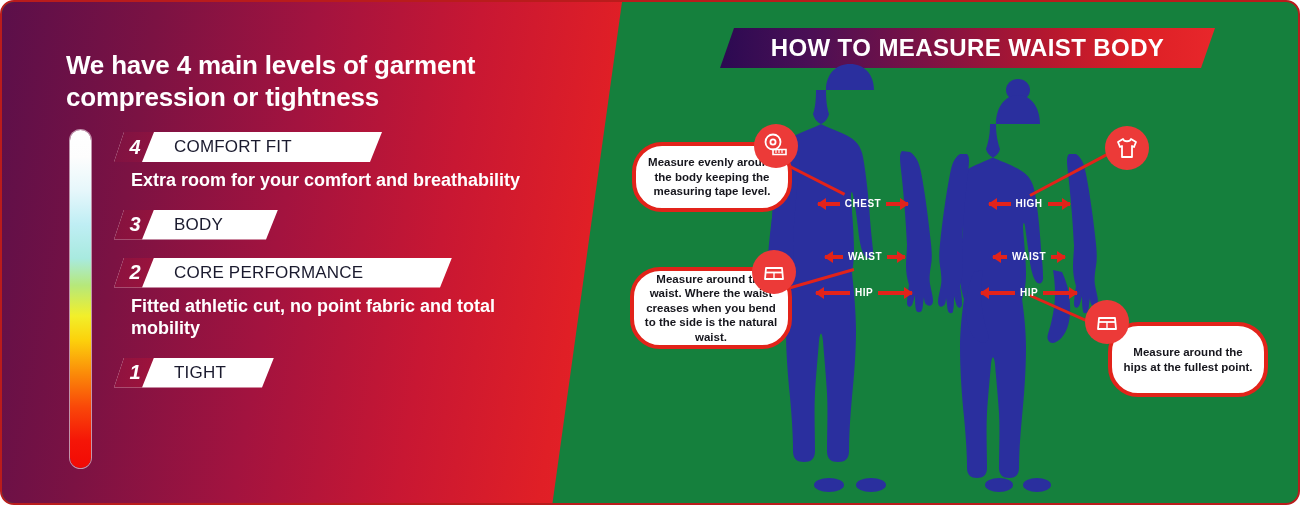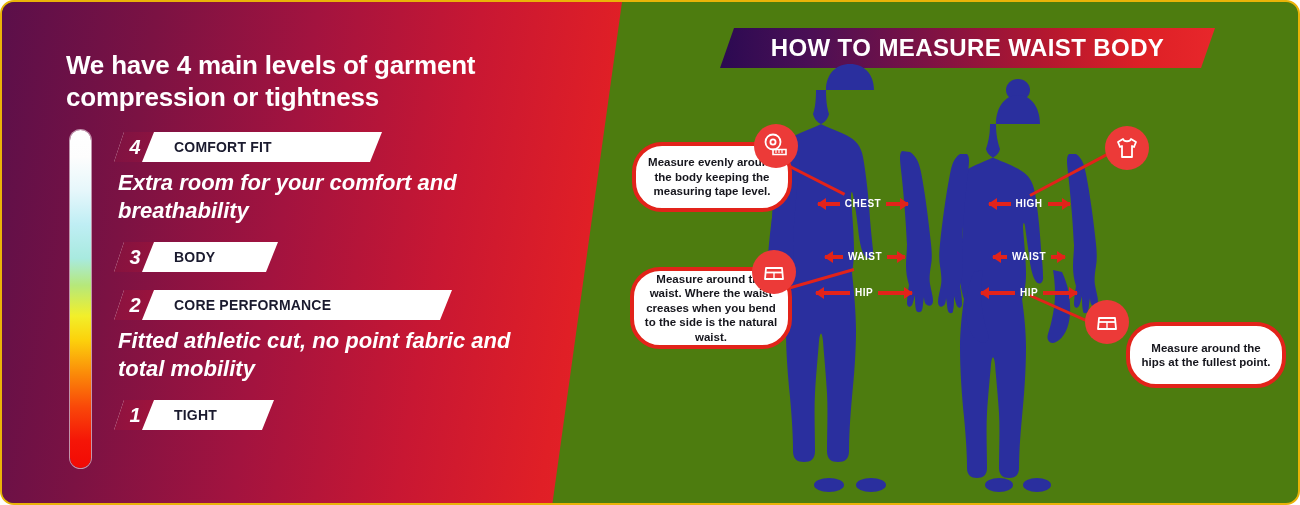--- a/index.html
+++ b/index.html
@@ -6,23 +6,23 @@
   body{
     width:1300px;height:505px;
     font-family:"Liberation Sans", sans-serif;
     background:#ffffff;
     overflow:hidden;
   }
   .frame{
     position:relative;
     width:1300px;height:505px;
     box-sizing:border-box;
-    border:2px solid #eab308;
+    border:2px solid #b91c1c;
     border-radius:14px;
-    background:#4d7c0f;
+    background:#15803d;
     overflow:hidden;
   }
 
   
   .left-panel{
     position:absolute;left:0;top:0;
     width:620px;height:505px;
     background:linear-gradient(100deg,#5b0f4a 0%,#7b1243 22%,#a3133f 45%,#c81733 68%,#e01f26 88%,#e8232a 100%);
     -webkit-clip-path:polygon(0 0,100% 0,88.7% 100%,0 100%);
     clip-path:polygon(0 0,100% 0,88.7% 100%,0 100%);
@@ -66,41 +66,41 @@
     background:transparent;
   }
   .badge-sep{
     width:8px;background:#ffffff;
     -webkit-clip-path:polygon(100% 0,100% 0,0 100%,0 100%);
     clip-path:polygon(100% 0,100% 0,0 100%,0 100%);
   }
   .badge-title{
     display:flex;align-items:center;
     padding:0 12px 0 10px;
-    color:#1a1a2e;font-size:14px;font-weight:bold;letter-spacing:0.2px;
+    color:#1a1a2e;font-size:17px;font-weight:normal;letter-spacing:0.2px;
     white-space:nowrap;
   }
   .badge-wrap{
     position:relative;display:inline-block;
   }
   .badge-shape{
     position:absolute;left:0;top:0;width:100%;height:30px;
     background:#ffffff;
     -webkit-clip-path:polygon(10px 0,100% 0,calc(100% - 12px) 100%,0 100%);
     clip-path:polygon(10px 0,100% 0,calc(100% - 12px) 100%,0 100%);
   }
   .badge-cut{
     position:absolute;left:0;top:0;height:30px;width:52px;
     background:transparent;
     -webkit-clip-path:polygon(10px 0,100% 0,calc(100% - 12px) 100%,0 100%);
     clip-path:polygon(10px 0,100% 0,calc(100% - 12px) 100%,0 100%);
   }
   .level-desc{
-    color:#ffffff;font-size:22px;font-weight:bold;line-height:1.25;
-    margin-top:7px;margin-left:4px;max-width:420px;font-style:italic;
+    color:#ffffff;font-size:18px;font-weight:bold;line-height:1.25;
+    margin-top:7px;margin-left:17px;max-width:420px;
   }
 
   
   .right-panel{
     position:absolute;left:620px;top:0;width:680px;height:505px;
   }
   .hdr-banner{
     position:absolute;left:98px;top:26px;width:495px;height:40px;
     background:linear-gradient(90deg,#2b0a52 0%,#4a0f55 18%,#7d1244 42%,#b4172f 66%,#dd2026 85%,#e8272b 100%);
     -webkit-clip-path:polygon(14px 0,100% 0,calc(100% - 14px) 100%,0 100%);
@@ -424,21 +424,21 @@
       <span>Measure around the waist. Where the waist creases when you bend to the side is the natural waist.</span>
     </div>
     <div class="icon-circle" style="left:130px;top:248px;">
       <svg width="26" height="26" viewBox="0 0 26 26">
         <path d="M5,9 L21,9 L22,20 L4,20 Z" fill="none" stroke="#ffffff" stroke-width="1.8" stroke-linejoin="round"></path>
         <path d="M5,13.5 L21,13.5" stroke="#ffffff" stroke-width="1.8"></path>
         <path d="M13,13.5 L13,20" stroke="#ffffff" stroke-width="1.4"></path>
       </svg>
     </div>
 
-    <div class="callout" style="left:504px;top:320px;width:160px;height:66px;">
+    <div class="callout" style="left:486px;top:320px;width:160px;height:75px;">
       <span>Measure around the hips at the fullest point.</span>
     </div>
     <div class="icon-circle" style="left:463px;top:298px;">
       <svg width="26" height="26" viewBox="0 0 26 26">
         <path d="M5,9 L21,9 L22,20 L4,20 Z" fill="none" stroke="#ffffff" stroke-width="1.8" stroke-linejoin="round"></path>
         <path d="M5,13 L21,13" stroke="#ffffff" stroke-width="1.8"></path>
         <path d="M13,13 L13,20" stroke="#ffffff" stroke-width="1.4"></path>
       </svg>
     </div>
 

